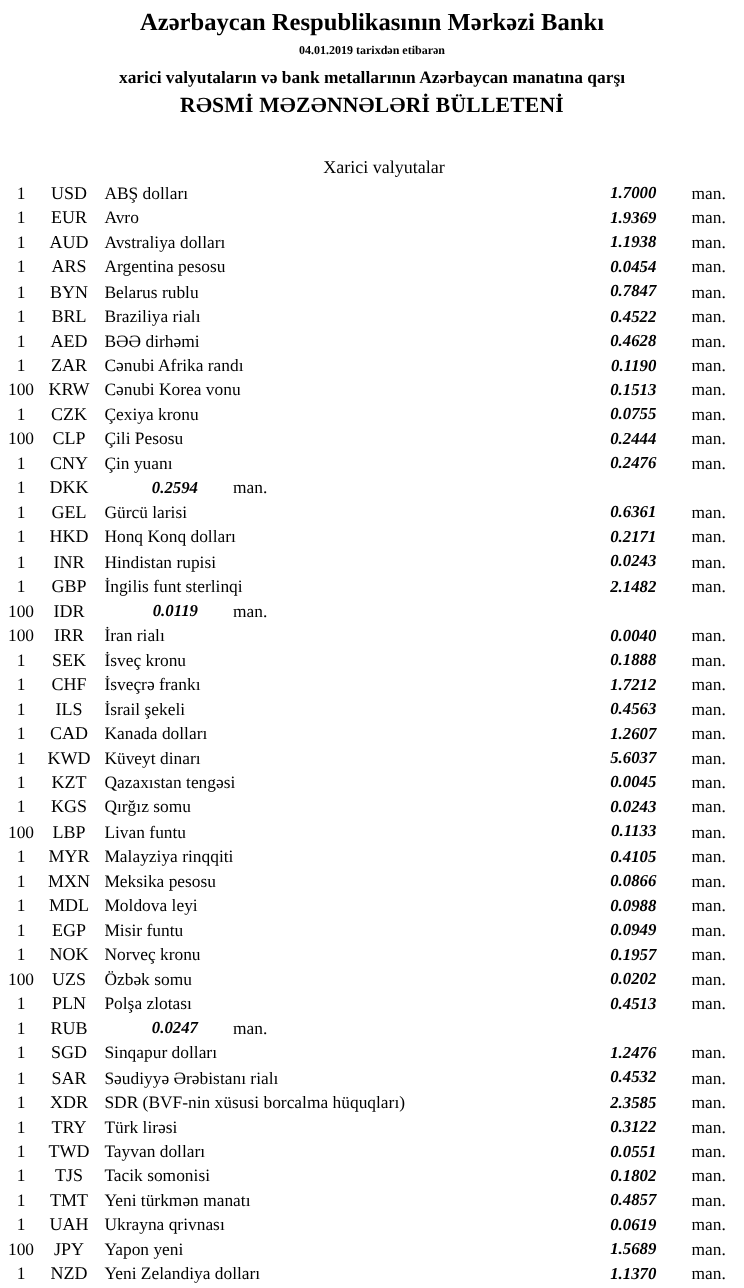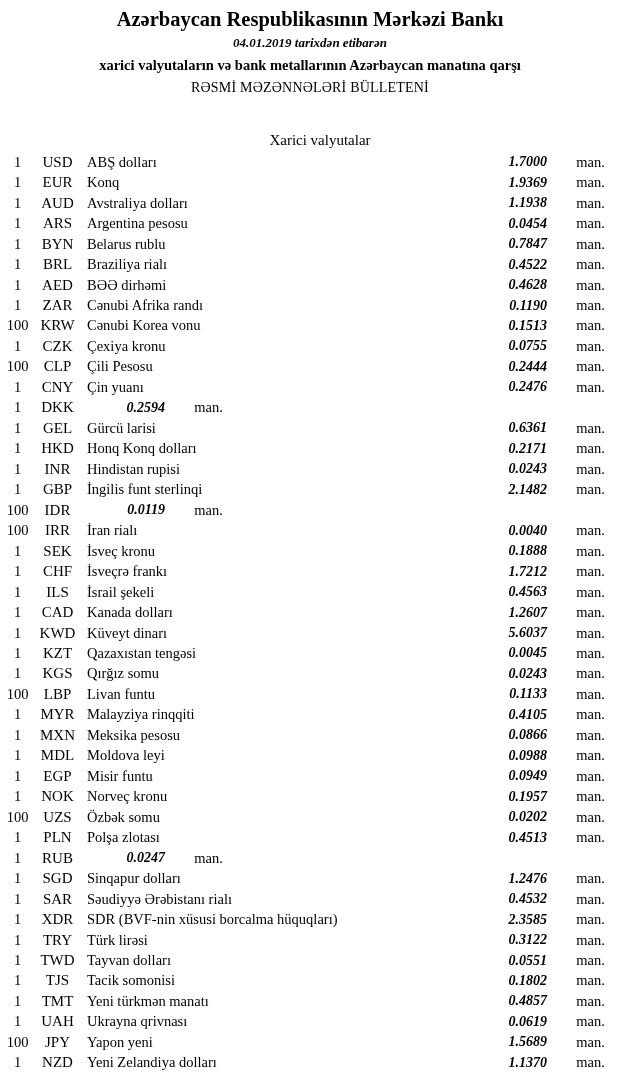--- a/index.html
+++ b/index.html
@@ -23,33 +23,32 @@
   .header {
     padding-top: 6px;
     text-align: center;
   }
   .title {
     font-size: 20.5px;
     font-weight: bold;
     line-height: 26px;
   }
   .date-line {
-    font-size: 13px;
+    font-size: 10px;
     font-weight: bold;
     line-height: 22px;
-    font-style: italic;
   }
   .subtitle {
     font-size: 14.5px;
     font-weight: bold;
     line-height: 22px;
   }
   .bulletin-title {
-    font-size: 14px;
-    font-weight: normal;
+    font-size: 18px;
+    font-weight: bold;
     line-height: 23px;
     letter-spacing: 0.2px;
   }
   .section-title {
     padding-left: 20px;
     text-align: center;
     font-size: 15px;
     font-weight: normal;
     line-height: 20px;
     margin-top: 31px;
@@ -114,21 +113,21 @@
     <span class="qty">1</span>
     <span class="code">USD</span>
     <span class="name">ABŞ dolları</span>
     <span class="rate">1.7000</span>
     <span class="unit">man.</span>
   </div>
 
   <div class="row">
     <span class="qty">1</span>
     <span class="code">EUR</span>
-    <span class="name">Konq</span>
+    <span class="name">Avro</span>
     <span class="rate">1.9369</span>
     <span class="unit">man.</span>
   </div>
 
   <div class="row">
     <span class="qty">1</span>
     <span class="code">AUD</span>
     <span class="name">Avstraliya dolları</span>
     <span class="rate">1.1938</span>
     <span class="unit">man.</span>

